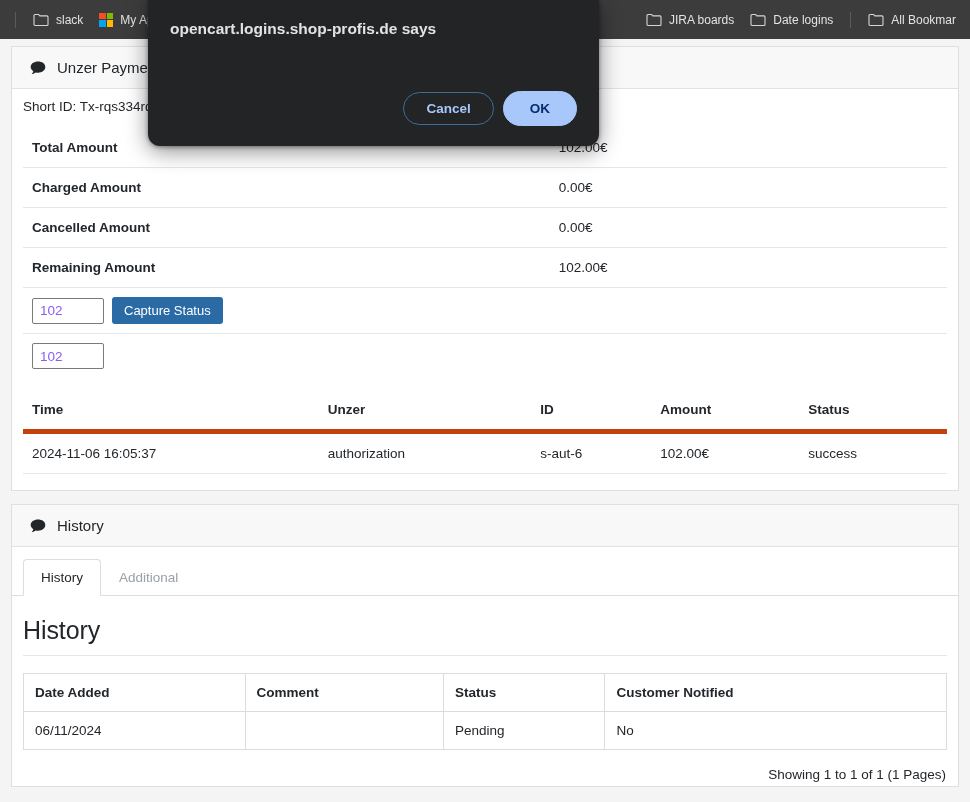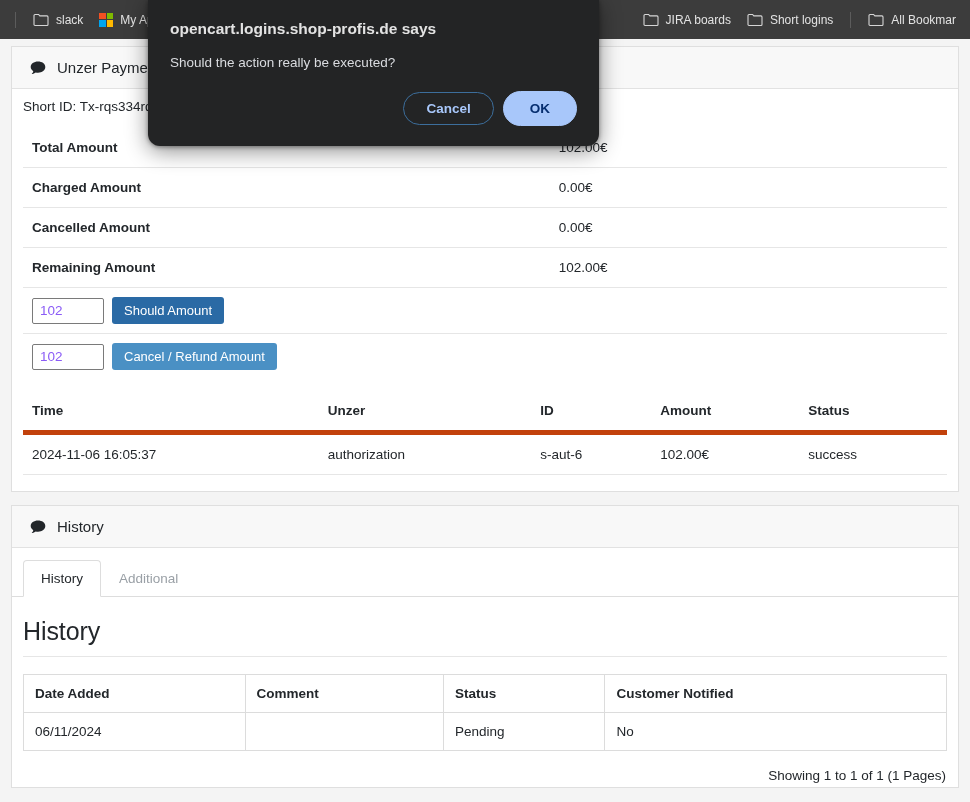--- a/index.html
+++ b/index.html
@@ -254,21 +254,21 @@
     <svg class="folder-ico" viewBox="0 0 16 14">
       <path d="M1 2.5a1 1 0 011-1h3.6l1.2 1.4H14a1 1 0 011 1v7.6a1 1 0 01-1 1H2a1 1 0 01-1-1z" fill="none" stroke="#d6d6d6" stroke-width="1.1"></path>
     </svg>
     <span>JIRA boards</span>
   </div>
 
   <div class="bm-item">
     <svg class="folder-ico" viewBox="0 0 16 14">
       <path d="M1 2.5a1 1 0 011-1h3.6l1.2 1.4H14a1 1 0 011 1v7.6a1 1 0 01-1 1H2a1 1 0 01-1-1z" fill="none" stroke="#d6d6d6" stroke-width="1.1"></path>
     </svg>
-    <span>Short logins</span>
+    <span>Date logins</span>
   </div>
 
   <div class="bm-sep"></div>
 
   <div class="bm-item">
     <svg class="folder-ico" viewBox="0 0 16 14">
       <path d="M1 2.5a1 1 0 011-1h3.6l1.2 1.4H14a1 1 0 011 1v7.6a1 1 0 01-1 1H2a1 1 0 01-1-1z" fill="none" stroke="#d6d6d6" stroke-width="1.1"></path>
     </svg>
     <span>All Bookmar</span>
   </div>
@@ -303,26 +303,25 @@
           </tr>
           <tr>
             <td class="lbl">Remaining Amount</td>
             <td class="val">102.00€</td>
           </tr>
         </tbody>
       </table>
 
       <div class="action-row">
         <input class="amt-input" type="text" value="102" style="">
-        <button class="btn btn-primary">Should Amount</button>
+        <button class="btn btn-primary">Capture Status</button>
       </div>
 
       <div class="action-row">
         <input class="amt-input" type="text" value="102" style="">
-        <button class="btn btn-info">Cancel / Refund Amount</button>
       </div>
 
       <table class="txns">
         <thead>
           <tr>
             <th class="c-time">Time</th>
             <th class="c-type">Unzer</th>
             <th class="c-id">ID</th>
             <th class="c-amt">Amount</th>
             <th class="c-status">Status</th>
@@ -377,18 +376,17 @@
       </table>
 
       <div class="showing">Showing 1 to 1 of 1 (1 Pages)</div>
     </div>
   </div>
 
 </div>
 
 <div class="dlg-shadow">
   <div class="dlg-title">opencart.logins.shop-profis.de says</div>
-  <div class="dlg-msg">Should the action really be executed?</div>
   <div class="dlg-btns">
     <button class="dlg-btn dlg-cancel">Cancel</button>
     <button class="dlg-btn dlg-ok">OK</button>
   </div>
 </div>
 
 </body></html>

